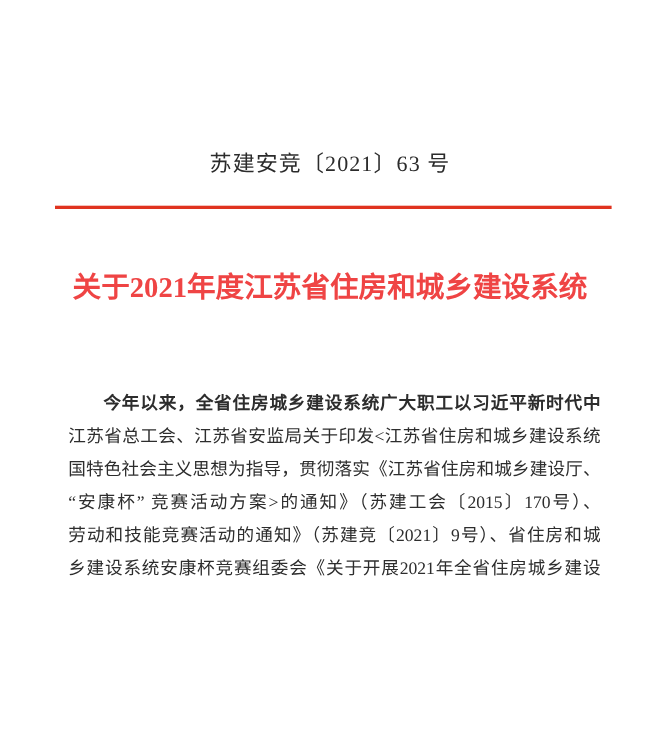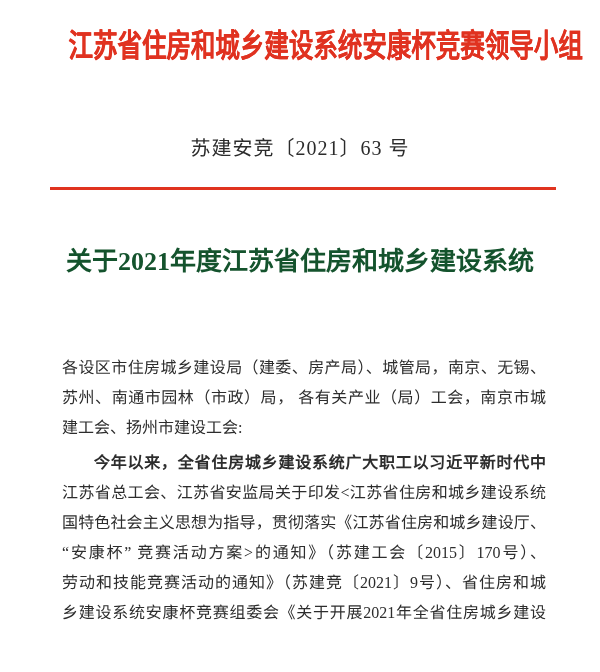--- a/index.html
+++ b/index.html
@@ -56,21 +56,21 @@
   }
   
   .doc-title {
     position: absolute;
     top: 242px;
     left: 0;
     width: 600px;
     text-align: center;
     font-size: 26px;
     font-weight: bold;
-    color: #14532d;
+    color: #ef4444;
     line-height: 39px;
     white-space: nowrap;
   }
   
   .body-text {
     position: absolute;
     top: 353px;
     left: 62px;
     width: 484px;
     font-size: 16px;
@@ -86,39 +86,31 @@
     text-align-last: justify;
     text-justify: inter-character;
   }
   .t-line.indent { text-indent: 32px; font-weight: bold; }
 </style>
 </head>
 <body>
 
 <div id="page">
 
-  <div class="letterhead">
-    <span class="lh-inner">江苏省住房和城乡建设系统安康杯竞赛领导小组</span>
-  </div>
 
   <div class="doc-number">苏建安竞〔2021〕63 号</div>
 
   <div class="red-line"></div>
 
   <div class="doc-title">
     <div>关于2021年度江苏省住房和城乡建设系统</div>
   </div>
 
   <div class="body-text">
 
-    <div class="para">
-      <div class="t-line full">各设区市住房城乡建设局（建委、房产局）、城管局，南京、无锡、</div>
-      <div class="t-line full">苏州、南通市园林（市政）局， 各有关产业（局）工会，南京市城</div>
-      <div class="t-line">建工会、扬州市建设工会:</div>
-    </div>
 
     <div class="para">
       <div class="t-line full indent">今年以来，全省住房城乡建设系统广大职工以习近平新时代中</div>
       <div class="t-line full">江苏省总工会、江苏省安监局关于印发&lt;江苏省住房和城乡建设系统</div>
       <div class="t-line full">国特色社会主义思想为指导，贯彻落实《江苏省住房和城乡建设厅、</div>
       <div class="t-line full">“安康杯” 竞赛活动方案&gt;的通知》（苏建工会〔2015〕170号）、</div>
       <div class="t-line full">劳动和技能竞赛活动的通知》（苏建竞〔2021〕9号）、省住房和城</div>
       <div class="t-line full">乡建设系统安康杯竞赛组委会《关于开展2021年全省住房城乡建设</div>
     </div>
 

